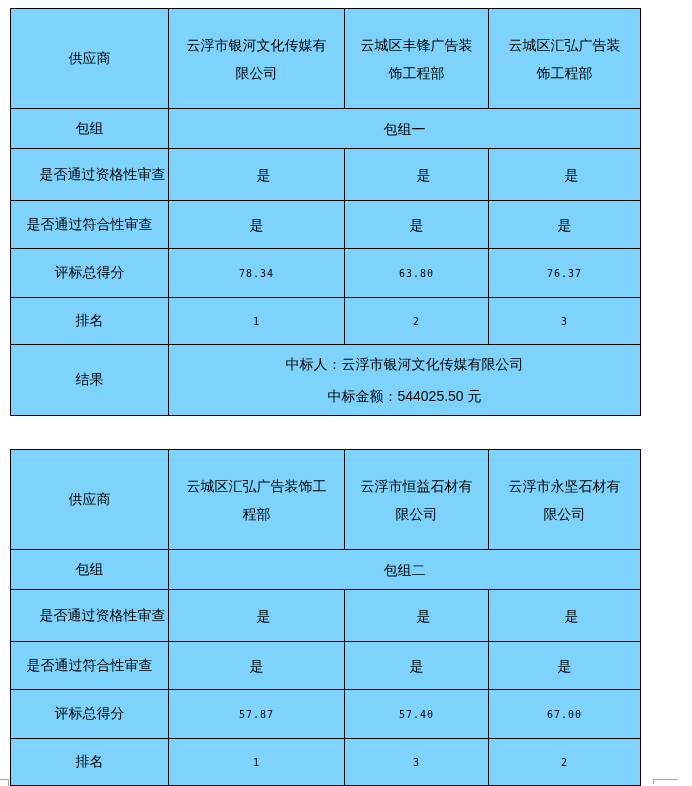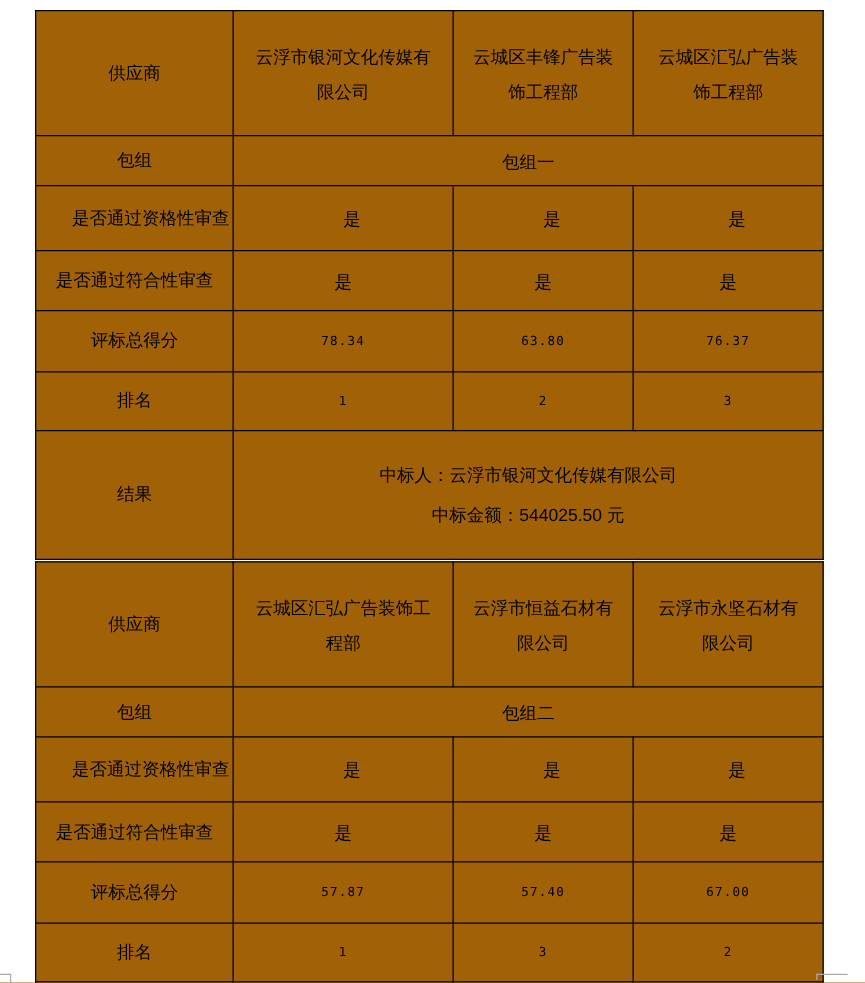--- a/index.html
+++ b/index.html
@@ -2,33 +2,33 @@
 <html><head>
 <meta charset="utf-8">
 <style>
   html,body{margin:0;padding:0;}
   body{
     width:692px;height:786px;position:relative;background:#ffffff;
     font-family:"Liberation Sans",sans-serif;color:#000;overflow:hidden;
   }
   table.doc-table{
     border-collapse:collapse;table-layout:fixed;
-    position:absolute;left:28px;width:630px;background:#a16207;
+    position:absolute;left:10px;width:630px;background:#7dd3fc;
   }
   #table-pkg1{top:8px;}
   #table-pkg2{top:449px;}
   td{
     border:1.5px solid #000;text-align:center;vertical-align:middle;
     font-size:14px;padding:0 14px;overflow:hidden;
   }
   td.label-cell{white-space:nowrap;padding:0 2px;}
   td.supplier-cell{line-height:28px;margin-left:35px;}
   td.plain-cell{line-height:18px;}
   td.num-cell{font-family:"DejaVu Sans Mono","Liberation Mono",monospace;font-size:10px;letter-spacing:1px;}
-  td.result-cell{padding:16px 10px;margin-top:28px;}
+  td.result-cell{padding:0 10px;margin-top:28px;}
   .result-line{line-height:32px;}
   tr.row-supplier td{height:99px;}
   tr.row-package td{height:39px;margin-top:48px;}
   tr.row-qual td{height:51px;padding-left:28px;}
   tr.row-conf td{height:47px;margin-top:10px;}
   tr.row-score td{height:48px;}
   tr.row-rank td{height:46px;}
   tr.row-result td{height:70px;}
   .corner-mark{position:absolute;}
   #mark-bottom-left{

